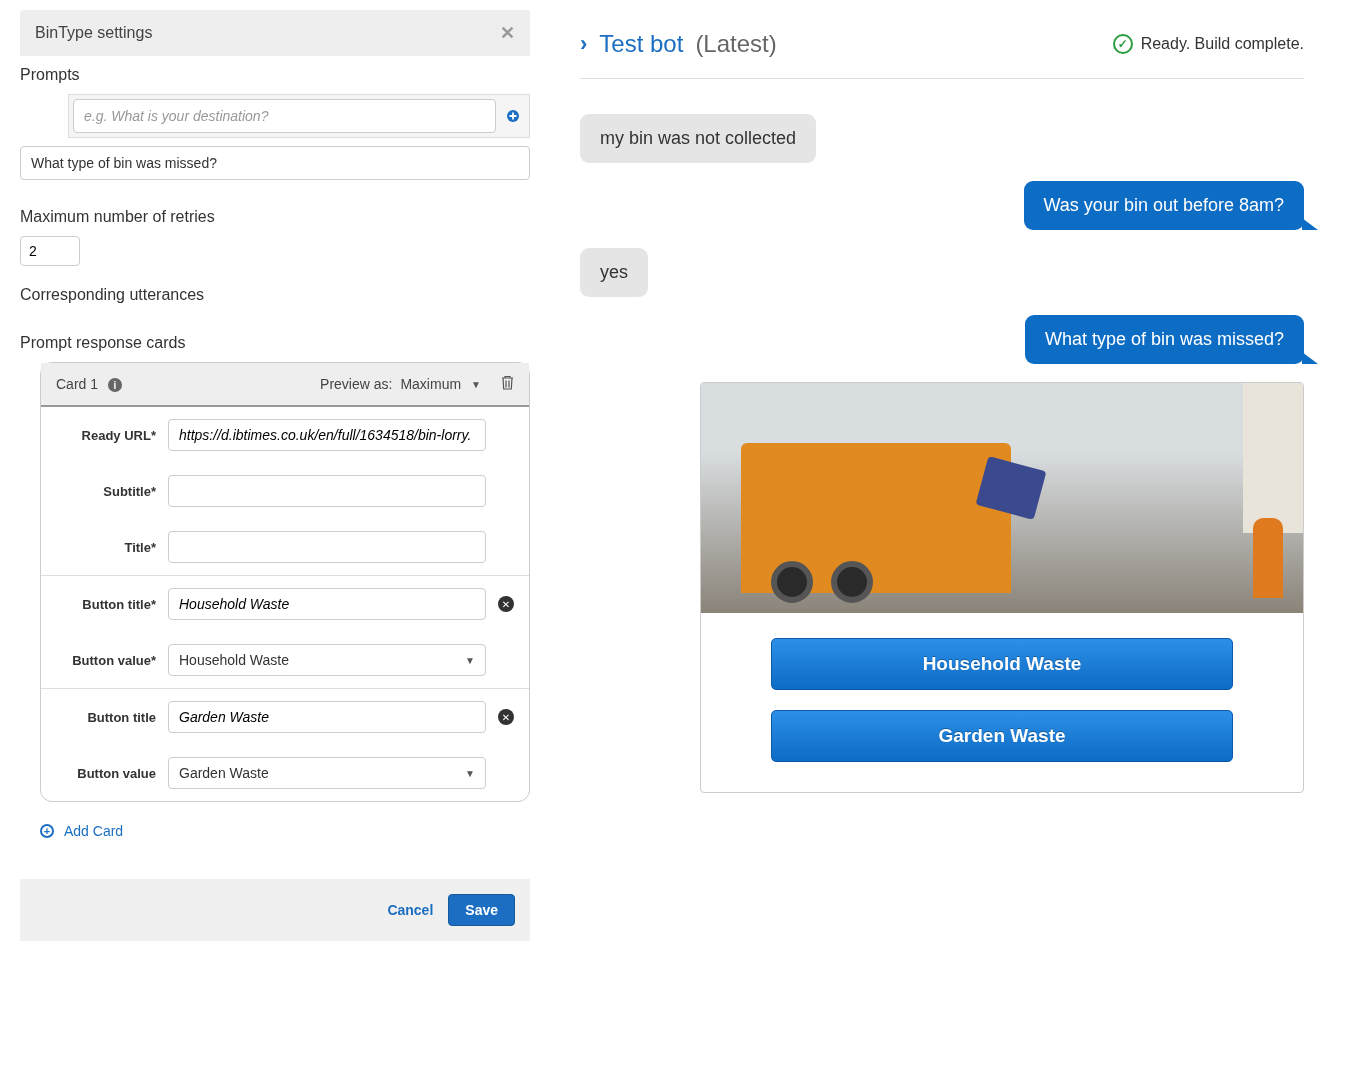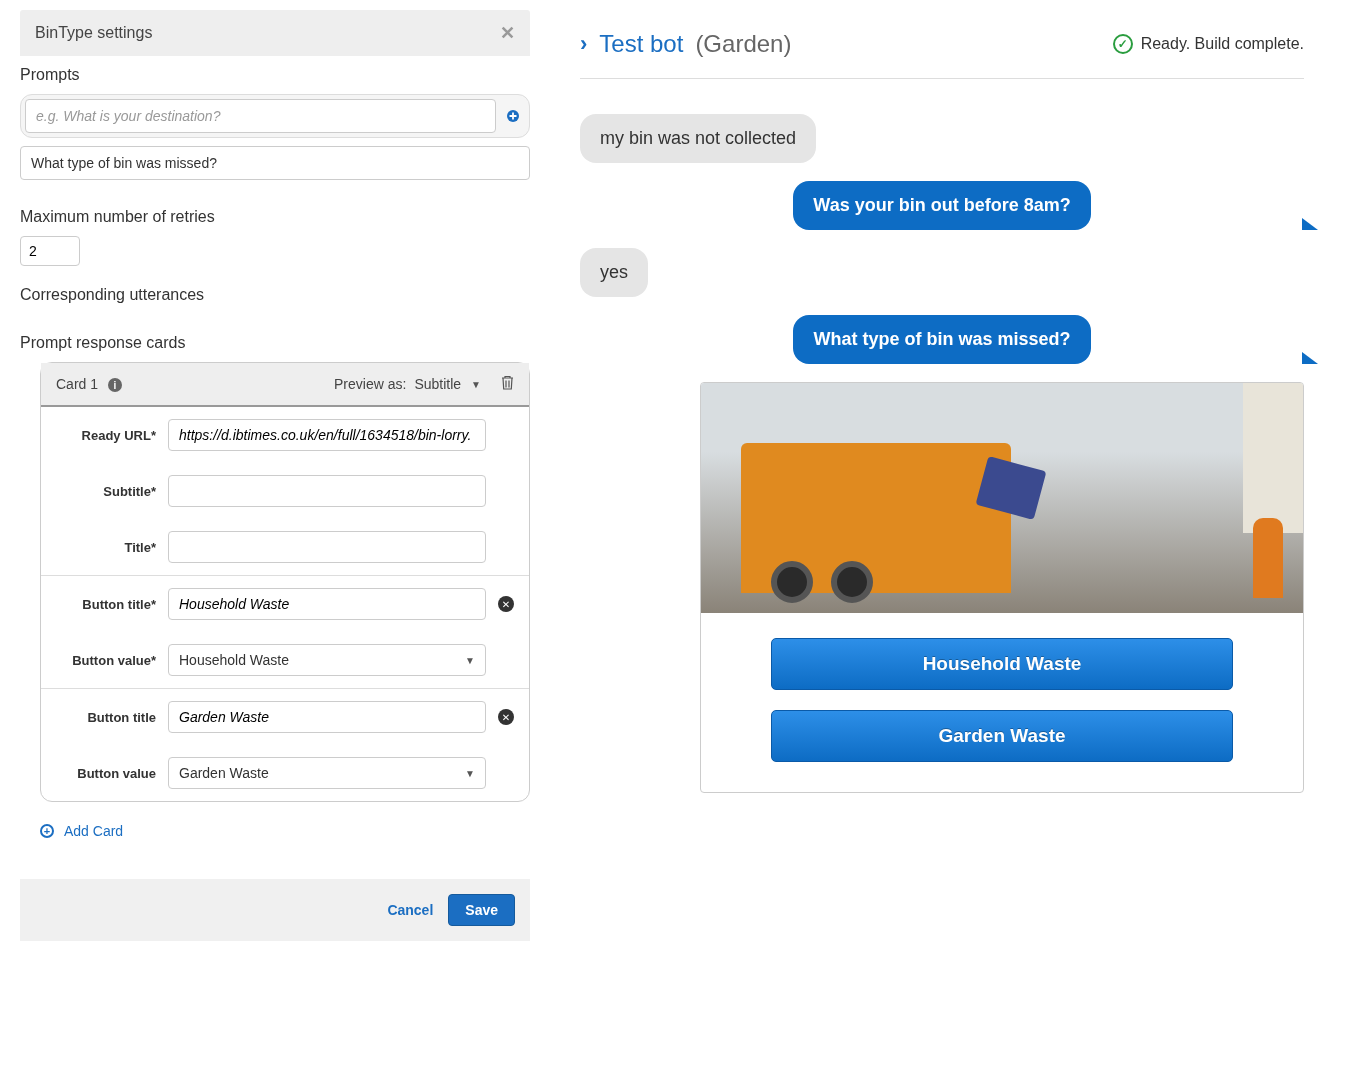--- a/index.html
+++ b/index.html
@@ -10,21 +10,21 @@
 
 
 .settings-header { background: #eee; padding: 12px 15px; display: flex; justify-content: space-between; align-items: center; border-radius: 3px 3px 0 0; }
 .settings-title { font-size: 16px; color: #444; }
 .close-icon { font-size: 18px; color: #999; cursor: pointer; font-weight: bold; }
 .section { padding: 10px 0; }
 .section-label { font-size: 16px; color: #333; margin-bottom: 10px; display: block; }
 .input-group { display: flex; gap: 5px; margin-bottom: 8px; }
 .text-input { flex: 1; border: 1px solid #ccc; border-radius: 4px; padding: 8px 10px; font-size: 14px; color: #333; }
 .text-input::placeholder { color: #999; font-style: italic; }
-.input-group.bordered { background: #f5f5f5; border: 1px solid #ddd; border-radius: 12px; padding: 4px; align-items: center; }
+.input-group.bordered { background: #f5f5f5; border: 1px solid #ddd; border-radius: 0; padding: 4px; align-items: center; margin-left: 48px; }
 .input-group.bordered .text-input { border: 1px solid #ccc; background: #fff; }
 .add-btn { width: 24px; height: 24px; display: flex; align-items: center; justify-content: center; color: #1b6ec2; cursor: pointer; font-size: 14px; }
 .small-input { width: 60px; border: 1px solid #ccc; border-radius: 4px; padding: 6px 8px; font-size: 14px; }
 
 
 .card { border: 1px solid #ccc; border-radius: 12px; margin-top: 10px; margin-left: 20px; }
 .card-header { background: #eee; padding: 12px 15px; display: flex; align-items: center; font-size: 14px; color: #444; border-bottom: 2px solid #999; }
 .card-header .card-title { margin-right: auto; }
 .info-icon { display: inline-flex; width: 14px; height: 14px; border-radius: 50%; background: #666; color: #fff; font-size: 10px; font-weight: bold; align-items: center; justify-content: center; margin-left: 6px; }
 .preview-label { margin-right: 8px; }
@@ -52,22 +52,22 @@
 .test-title-group { display: flex; align-items: center; gap: 12px; }
 .chevron-icon { color: #1b6ec2; font-size: 22px; font-weight: bold; }
 .test-title-link { color: #1b6ec2; font-size: 24px; }
 .test-title-suffix { color: #666; font-size: 24px; }
 .status-group { display: flex; align-items: center; gap: 8px; color: #333; font-size: 16px; }
 .check-icon { width: 20px; height: 20px; border: 2px solid #2a9d3f; border-radius: 50%; display: inline-flex; align-items: center; justify-content: center; color: #2a9d3f; font-size: 12px; font-weight: bold; }
 
 .chat-area { padding: 10px 0; }
 .msg-row { display: flex; margin-bottom: 18px; }
 .msg-row.user { justify-content: flex-start; }
-.msg-row.bot { justify-content: center; position: relative; font-weight: bold; }
-.msg-bubble { padding: 14px 20px; border-radius: 16px; font-size: 18px; max-width: 80%; }
+.msg-row.bot { justify-content: flex-end; position: relative; }
+.msg-bubble { padding: 14px 20px; border-radius: 9px; font-size: 18px; max-width: 80%; }
 .msg-bubble.user { background: #e5e5e5; color: #333; }
 .msg-bubble.bot { background: #0d6cc4; color: #fff; }
 .msg-row.bot::after { content: ""; position: absolute; right: -14px; bottom: 0; width: 0; height: 0; border-left: 16px solid #0d6cc4; border-top: 12px solid transparent; }
 
 .response-card { border: 1px solid #ccc; border-radius: 4px; margin-left: 120px; overflow: hidden; }
 .card-image { width: 100%; height: 230px; background: linear-gradient(180deg, #d8dde0 0%, #d8dde0 30%, #8a8378 100%); position: relative; overflow: hidden; }
 .truck { position: absolute; left: 40px; top: 60px; width: 270px; height: 150px; background: #e08a1f; border-radius: 6px 6px 0 0; }
 .truck::before { content: ""; position: absolute; right: -30px; top: 20px; width: 60px; height: 50px; background: #3b4a8f; border-radius: 4px; transform: rotate(15deg); }
 .wheel1, .wheel2 { position: absolute; bottom: -10px; width: 42px; height: 42px; background: #2a2a2a; border-radius: 50%; border: 6px solid #555; }
 .wheel1 { left: 30px; }
@@ -119,21 +119,21 @@
       <span class="section-label">Prompt response cards</span>
 
       <div class="card">
         <div class="card-header">
           <span class="card-title">
             <span>Card 1</span>
             <span class="info-icon">i</span>
           </span>
           <span class="preview-label">Preview as:</span>
           <span class="preview-select">
-            <span>Subtitle</span>
+            <span>Maximum</span>
             <span class="caret-down">▼</span>
           </span>
           <span class="trash-icon">
             <svg width="13" height="15" viewBox="0 0 13 15">
                 <path d="M1 3h11M4 3V1.5h5V3M2 3l.7 11h7.6L11 3M5 5.5v7M8 5.5v7" stroke="#555" stroke-width="1.2" fill="none"></path>
               </svg>
           </span>
         </div>
         <div class="card-body">
           <div class="card-row">
@@ -194,21 +194,21 @@
       <span class="cancel-link">Cancel</span>
       <button class="save-btn">Save</button>
     </div>
   </div>
 
   <div class="right-panel">
     <div class="test-header">
       <div class="test-title-group">
         <span class="chevron-icon">›</span>
         <span class="test-title-link">Test bot</span>
-        <span class="test-title-suffix">(Garden)</span>
+        <span class="test-title-suffix">(Latest)</span>
       </div>
       <div class="status-group">
         <span class="check-icon">✓</span>
         <span>Ready. Build complete.</span>
       </div>
     </div>
 
     <div class="chat-area">
       <div class="msg-row user">
         <div class="msg-bubble user">my bin was not collected</div>

